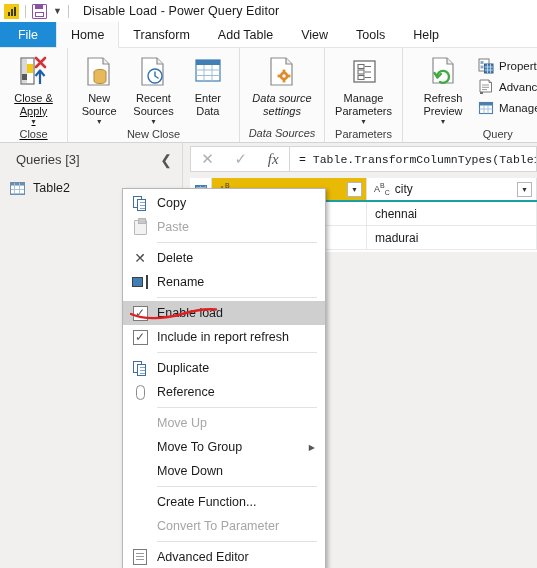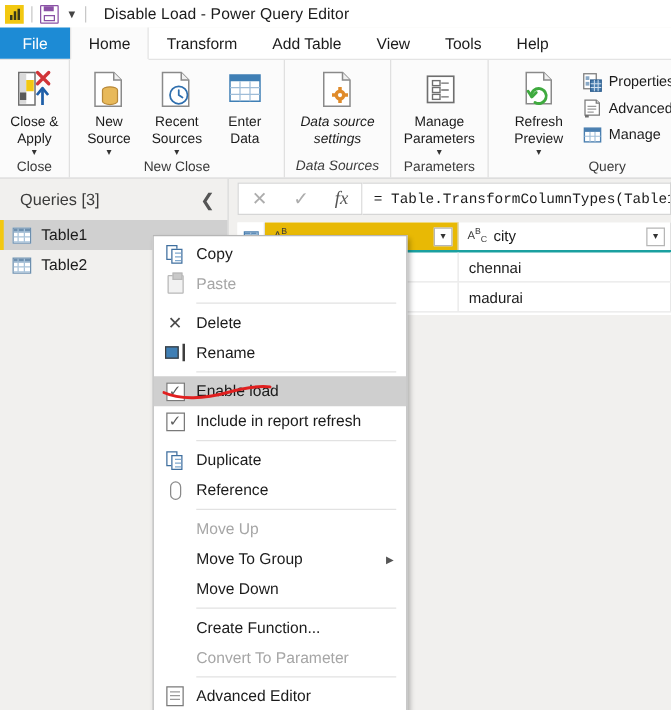--- a/index.html
+++ b/index.html
@@ -339,21 +339,21 @@
     <div class="tab active">Home</div>
     <div class="tab">Transform</div>
     <div class="tab">Add Table</div>
     <div class="tab">View</div>
     <div class="tab">Tools</div>
     <div class="tab">Help</div>
   </div>
 
   <div class="ribbon">
 
-    <div class="rgroup" style="width:56px;">
+    <div class="rgroup" style="width:68px;text-decoration:underline;">
       <div class="rgroup-body" style="justify-content:center;">
         <div class="bigbtn">
           <div class="ico">
             <svg width="34" height="32" viewBox="0 0 34 32">
               <rect x="4" y="2" width="13" height="26" fill="#ffffff" stroke="#6f6f6f" stroke-width="1.2"></rect>
               <rect x="5" y="3" width="5" height="24" fill="#d9d9d9"></rect>
               <rect x="10" y="8" width="6" height="9" fill="#f2c811"></rect>
               <rect x="5" y="18" width="5" height="6" fill="#5a5a5a"></rect>
               <path d="M19 2 L28 11 M28 2 L19 11" stroke="#d13438" stroke-width="2.6" stroke-linecap="round"></path>
               <path d="M23 28 L23 15" stroke="#1f5fa8" stroke-width="2.2"></path>
@@ -510,34 +510,20 @@
       </div>
       <div class="rgroup-label">Query</div>
     </div>
   </div>
 
   <div class="queries-panel">
     <div class="queries-head">
       <span class="queries-title">Queries [3]</span>
       <span class="chevron-left">❮</span>
     </div>
-    <div class="q-item selected">
-      <span class="tbl-ico">
-          <span></span>
-          <span></span>
-          <span></span>
-          <span></span>
-          <span></span>
-          <span></span>
-          <span></span>
-          <span></span>
-          <span></span>
-        </span>
-      <span>Table1</span>
-    </div>
     <div class="q-item">
       <span class="tbl-ico">
           <span></span>
           <span></span>
           <span></span>
           <span></span>
           <span></span>
           <span></span>
           <span></span>
           <span></span>

